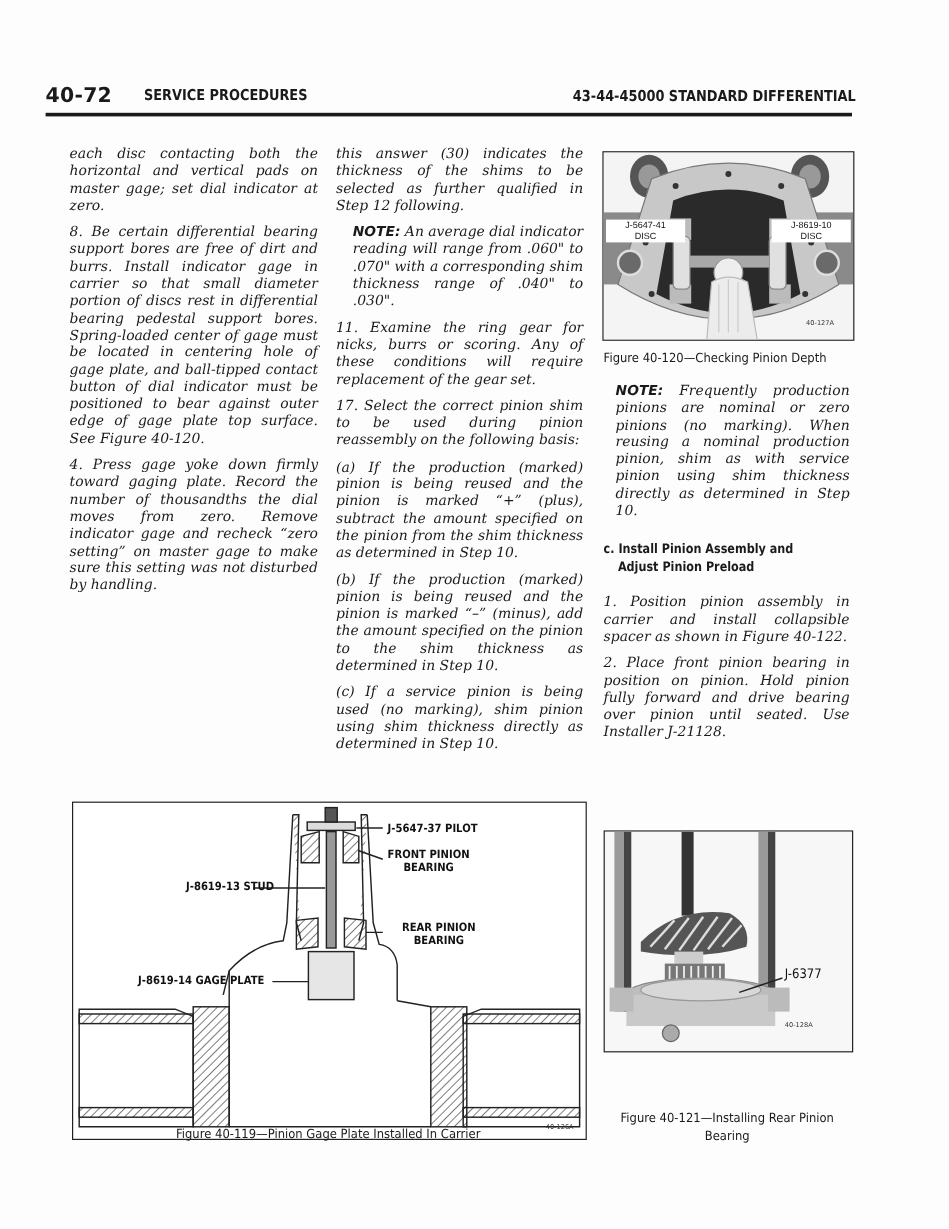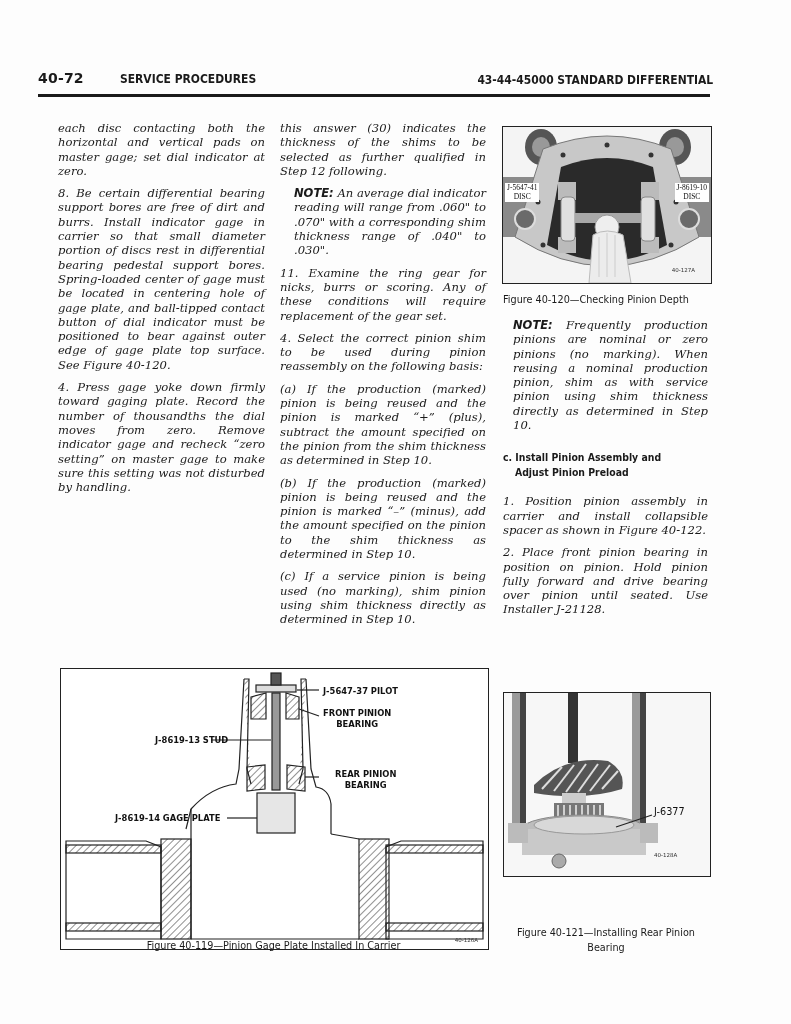--- a/index.html
+++ b/index.html
@@ -1,21 +1,21 @@
 <!DOCTYPE html>
 <html><head>
 <meta charset="utf-8">
 <style>
   html, body { margin: 0; padding: 0; background: #fff; }
   body { width: 791px; height: 1024px; position: relative; overflow: hidden; color: #1a1a1a; }
   .page { position: absolute; left: 0; top: 0; width: 791px; height: 1024px; background: #fdfdfd; }
 
   
   .header { position: absolute; left: 38px; top: 70px; width: 430px; height: 22px; }
-  .hdr-num { position: absolute; left: 0; top: 0; font-family: "DejaVu Sans", sans-serif; font-weight: bold; font-size: 14px; letter-spacing: 0.2px; }
+  .hdr-num { position: absolute; left: 0; top: 0; font-family: "DejaVu Sans", sans-serif; font-weight: bold; font-size: 17px; letter-spacing: 0.2px; }
   .hdr-sec { position: absolute; left: 82px; top: 1px; font-family: "DejaVu Sans", sans-serif; font-weight: bold; font-size: 12.5px; transform: scaleX(0.86); transform-origin: left; }
   .hdr-right { position: absolute; right: 78px; top: 72px; font-family: "DejaVu Sans", sans-serif; font-weight: bold; font-size: 12.5px; transform: scaleX(0.86); transform-origin: right; white-space: nowrap; }
   .hdr-rule { position: absolute; left: 38px; top: 94px; width: 672px; height: 3px; background: #1a1a1a; }
 
   
   .col { position: absolute; font-family: "DejaVu Serif", serif; font-size: 11.6px; line-height: 14.3px; text-align: justify; }
   .col p { margin: 0 0 8px 0; font-style: italic; }
   .col1 { left: 58px; top: 121px; width: 207px; }
   .col2 { left: 280px; top: 121px; width: 206px; }
   .col3 { left: 503px; top: 318px; width: 205px; }
@@ -29,21 +29,21 @@
   .fig { position: absolute; border: 1.5px solid #222; background: #fff; overflow: hidden; }
   .fig120 { left: 502px; top: 126px; width: 208px; height: 156px; }
   .fig119 { left: 60px; top: 668px; width: 427px; height: 280px; text-align: center; }
   .fig121 { left: 503px; top: 692px; width: 206px; height: 183px; }
   .caption { position: absolute; font-family: "DejaVu Sans", sans-serif; font-size: 10.5px; transform: scaleX(0.92); }
   .cap120 { left: 503px; top: 293px; transform-origin: left; white-space: nowrap; }
   .cap119 { left: 60px; width: 427px; top: 939px; text-align: center; transform-origin: center; }
   .cap121 { left: 503px; width: 206px; top: 925px; text-align: center; line-height: 15px; transform-origin: center; }
 
   .lbl { position: absolute; font-family: "DejaVu Sans", sans-serif; font-weight: bold; font-size: 9.5px; line-height: 11px; color: #111; white-space: nowrap; transform: scaleX(0.88); transform-origin: left; }
-  .photo-lbl { position: absolute; background: #fff; font-family: Liberation Serif, serif; font-size: 7.5px; line-height: 8.5px; padding: 1px 2px; color: #111; text-align: center; }
+  .photo-lbl { position: absolute; background: #fff; font-family: Liberation Sans, sans-serif; font-size: 7.5px; line-height: 8.5px; padding: 1px 16px; color: #111; text-align: center; }
   .img-id { position: absolute; font-family: "DejaVu Sans", sans-serif; font-size: 5.5px; color: #333; }
 </style>
 </head>
 <body>
 
 <div class="page">
 
   <div class="header">
     <span class="hdr-num">40-72</span>
     <span class="hdr-sec">SERVICE PROCEDURES</span>
@@ -54,21 +54,21 @@
   <div class="col col1">
     <p>each disc contacting both the horizontal and vertical pads on master gage; set dial indicator at zero.</p>
     <p>8. Be certain differential bearing support bores are free of dirt and burrs. Install indicator gage in carrier so that small diameter portion of discs rest in differential bearing pedestal support bores. Spring-loaded center of gage must be located in centering hole of gage plate, and ball-tipped contact button of dial indicator must be positioned to bear against outer edge of gage plate top surface. See Figure 40-120.</p>
     <p>4. Press gage yoke down firmly toward gaging plate. Record the number of thousandths the dial moves from zero. Remove indicator gage and recheck “zero setting” on master gage to make sure this setting was not disturbed by handling.</p>
   </div>
 
   <div class="col col2">
     <p>this answer (30) indicates the thickness of the shims to be selected as further qualified in Step 12 following.</p>
     <p class="note"><span class="note-label">NOTE:</span><span> An average dial indicator reading will range from .060" to .070" with a corresponding shim thickness range of .040" to .030".</span></p>
     <p>11. Examine the ring gear for nicks, burrs or scoring. Any of these conditions will require replacement of the gear set.</p>
-    <p>4. Select the correct pinion shim to be used during pinion reassembly on the following basis:</p>
+    <p>17. Select the correct pinion shim to be used during pinion reassembly on the following basis:</p>
     <p>(a) If the production (marked) pinion is being reused and the pinion is marked “+” (plus), subtract the amount specified on the pinion from the shim thickness as determined in Step 10.</p>
     <p>(b) If the production (marked) pinion is being reused and the pinion is marked “–” (minus), add the amount specified on the pinion to the shim thickness as determined in Step 10.</p>
     <p>(c) If a service pinion is being used (no marking), shim pinion using shim thickness directly as determined in Step 10.</p>
   </div>
 
   <div class="fig fig120">
     <svg width="208" height="156" viewBox="0 0 208 156">
       <rect x="0" y="0" width="208" height="156" fill="#f4f4f4"></rect>
 
       <rect x="0" y="50" width="208" height="60" fill="#8a8a8a"></rect>

